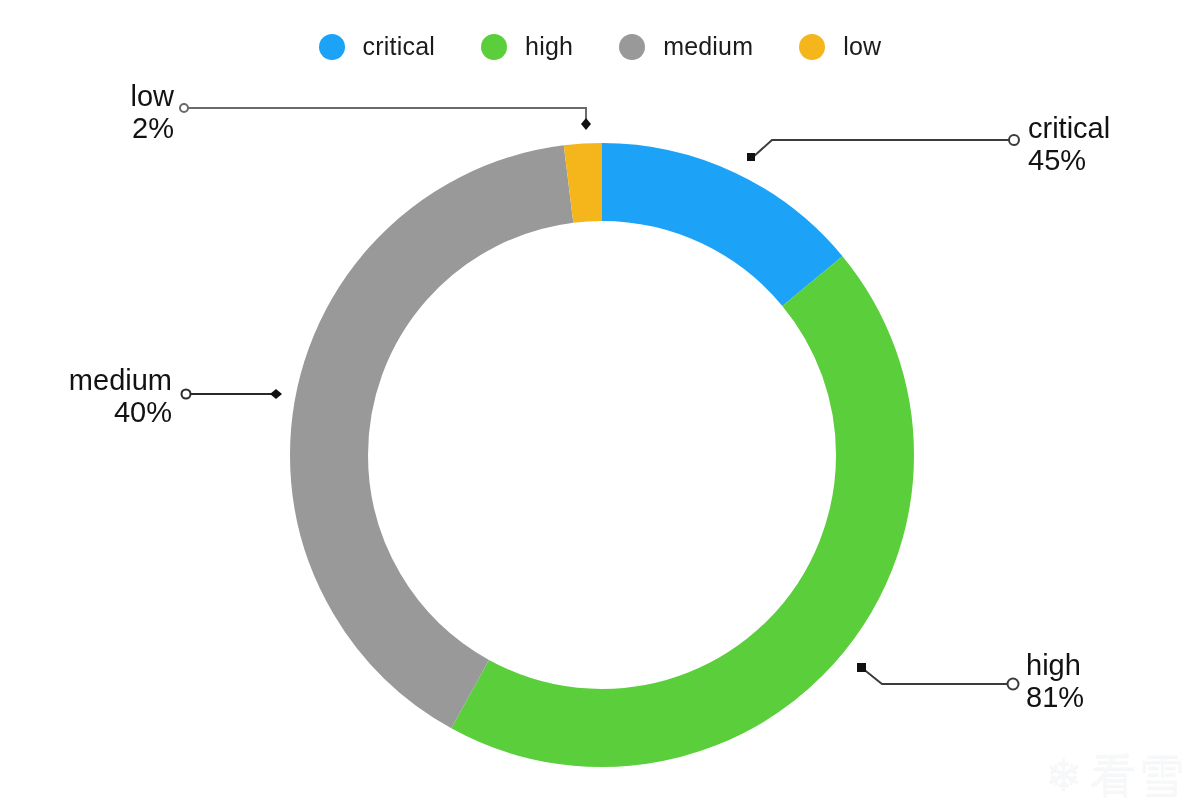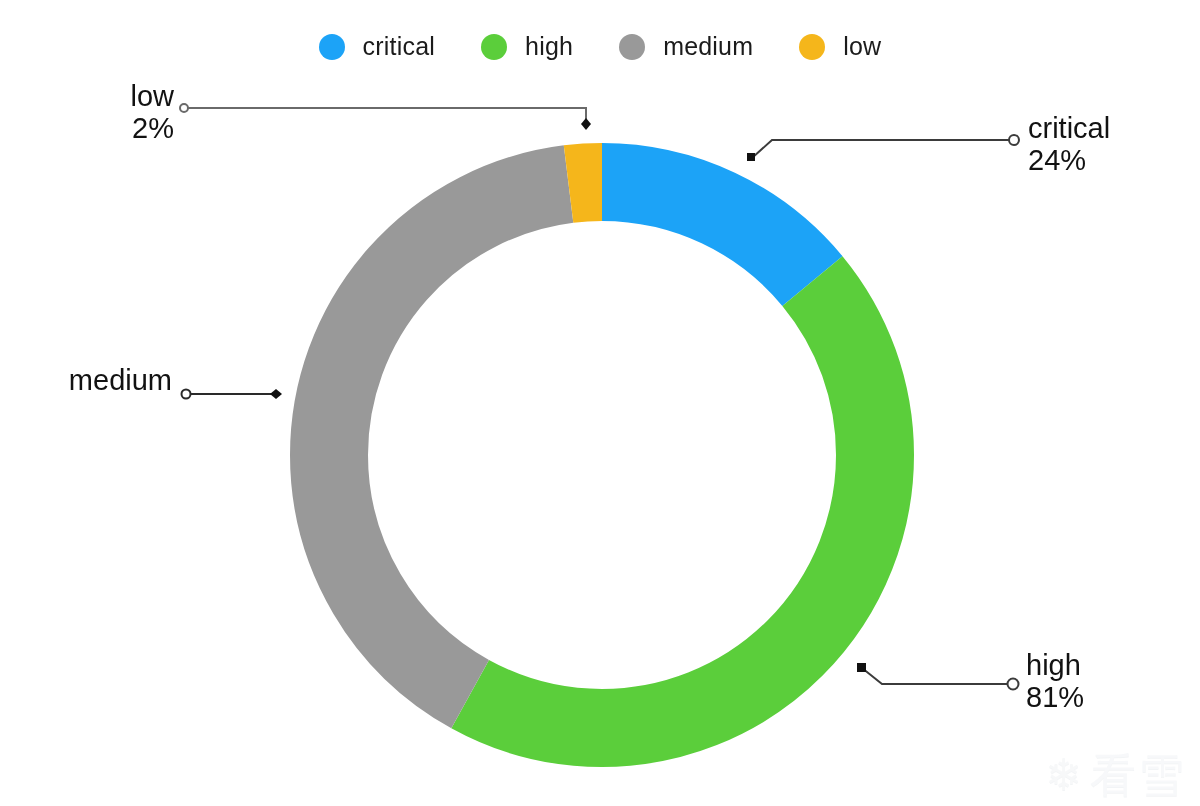--- a/index.html
+++ b/index.html
@@ -168,25 +168,26 @@
 
   </svg>
 
   <div class="callout align-right" id="callout-low">
     <span class="cat">low</span>
     <span class="pct">2%</span>
   </div>
 
   <div class="callout align-left" id="callout-critical">
     <span class="cat">critical</span>
-    <span class="pct">24%</span>
+    <span class="pct">45%</span>
   </div>
 
   <div class="callout align-right" id="callout-medium">
     <span class="cat">medium</span>
+    <span class="pct">40%</span>
   </div>
 
   <div class="callout align-left" id="callout-high">
     <span class="cat">high</span>
     <span class="pct">81%</span>
   </div>
 
 </div>
 
 <div id="watermark">

